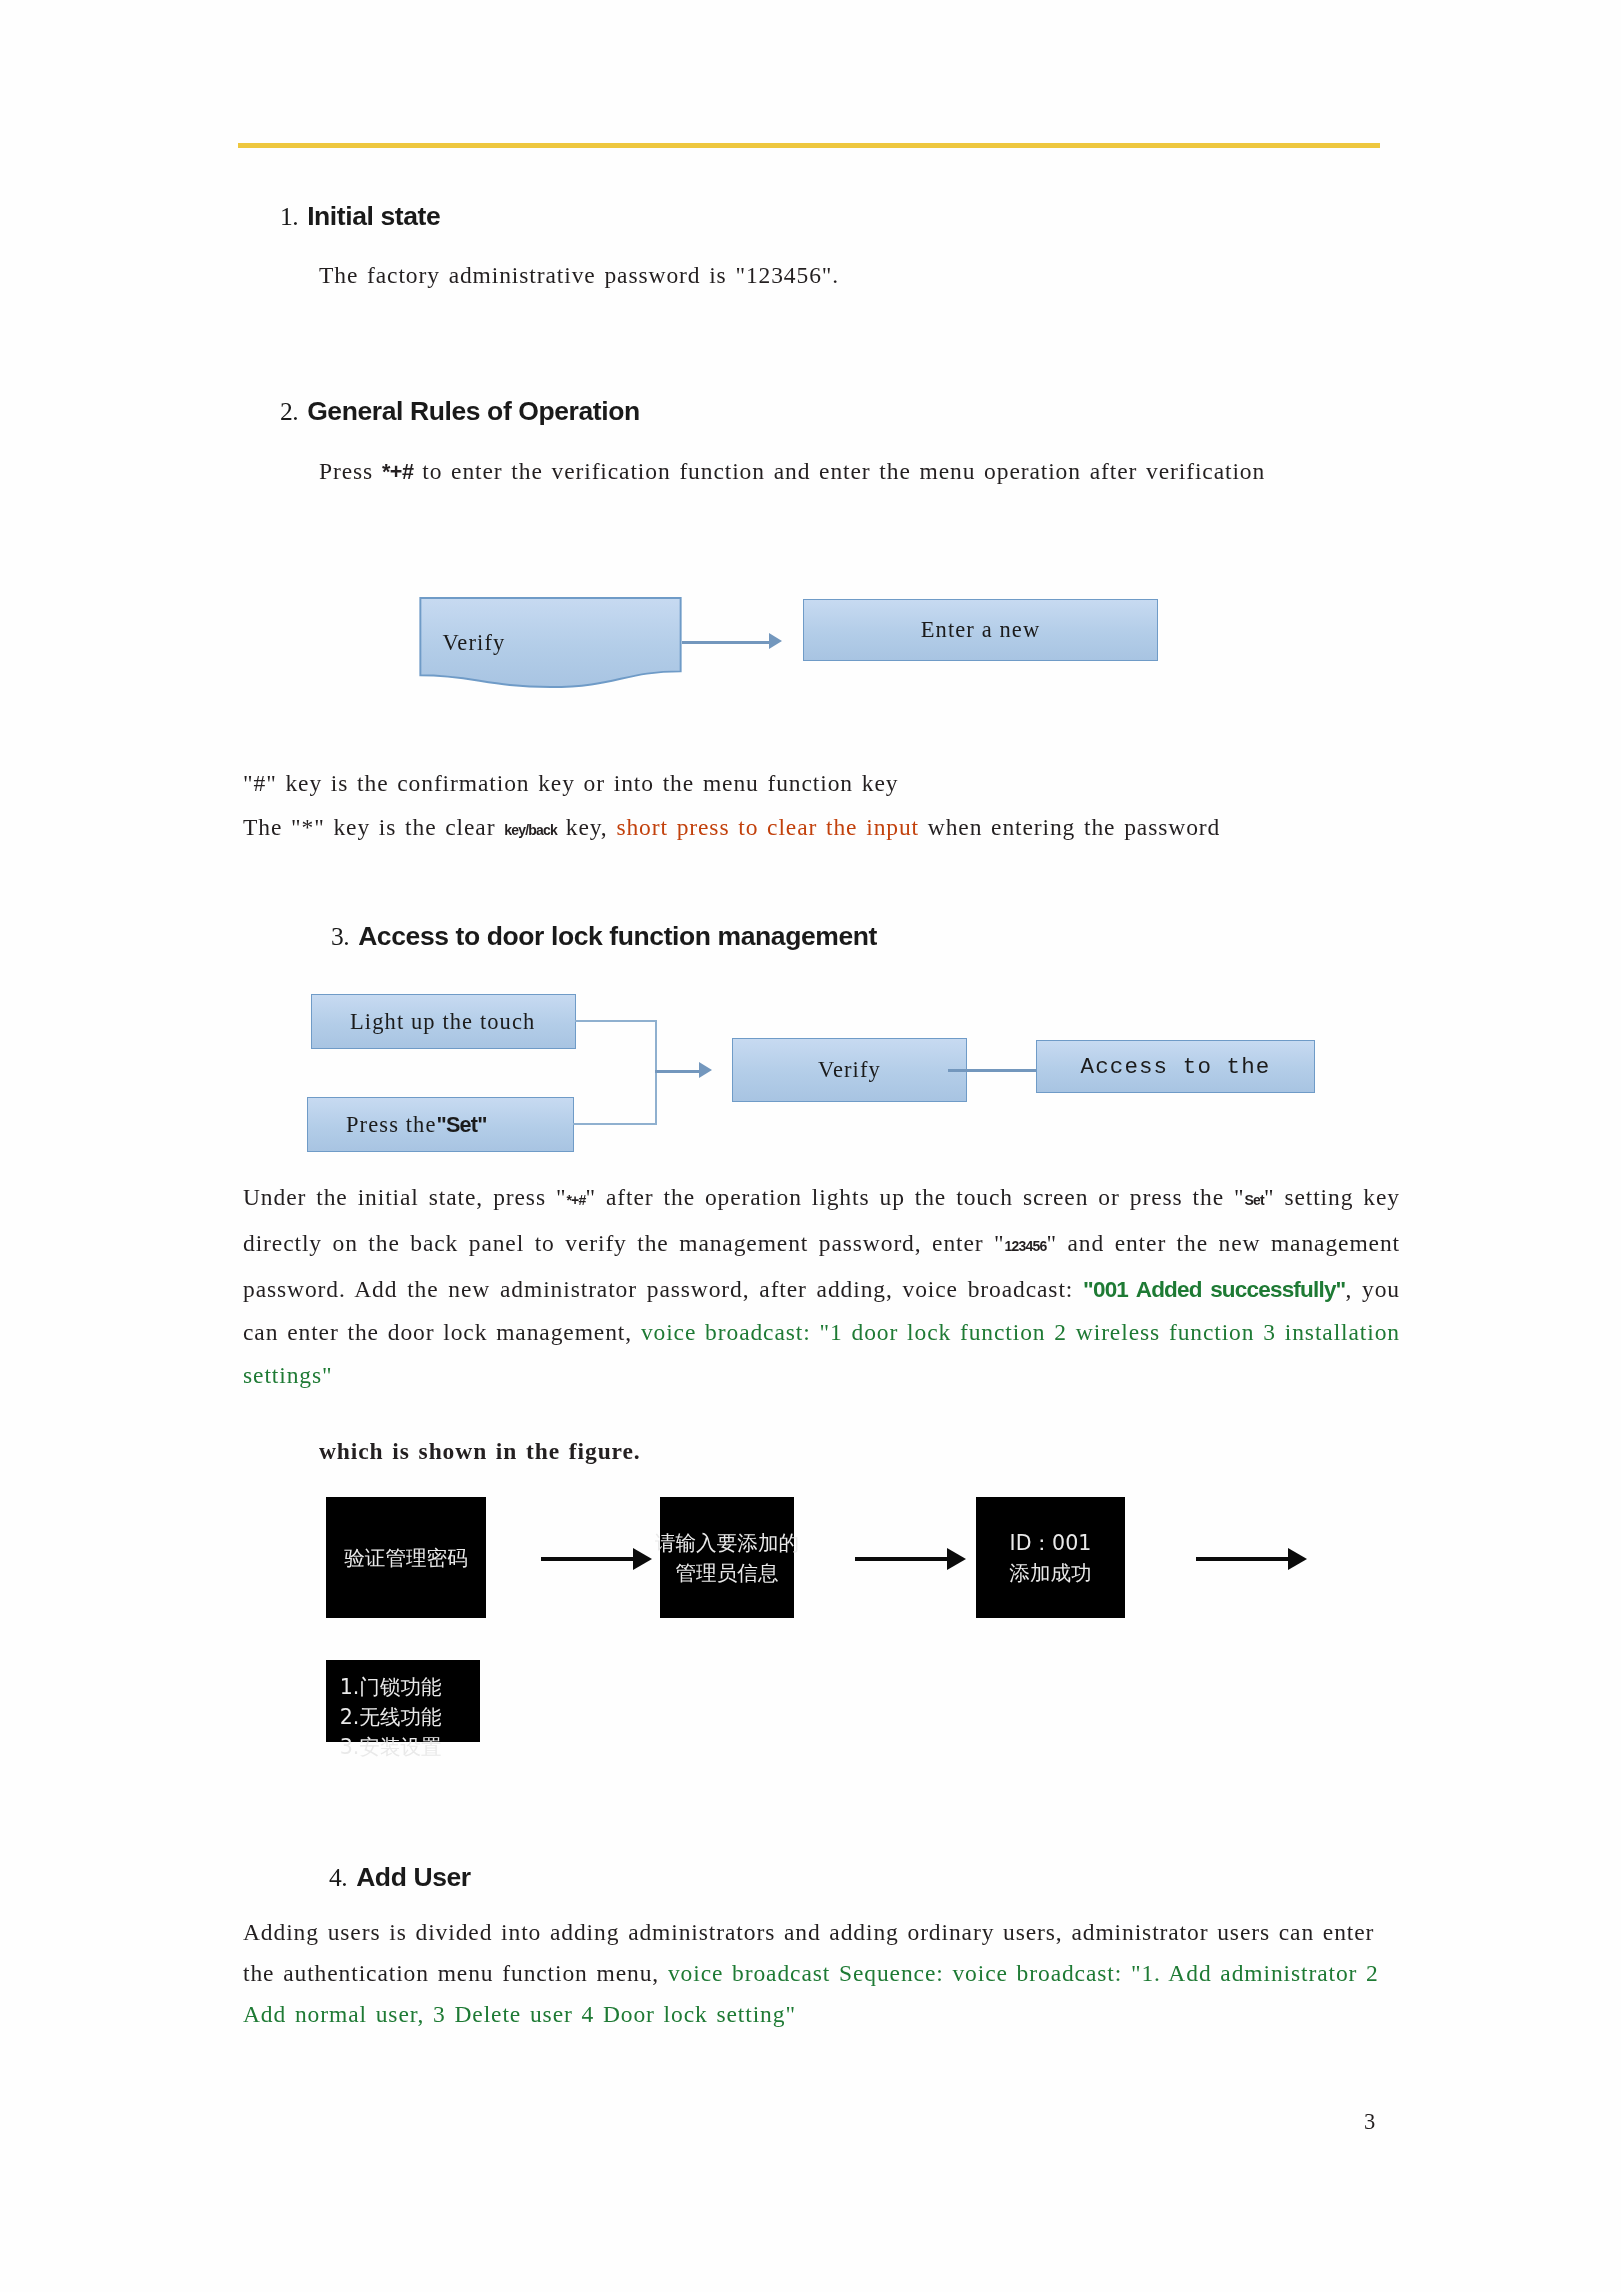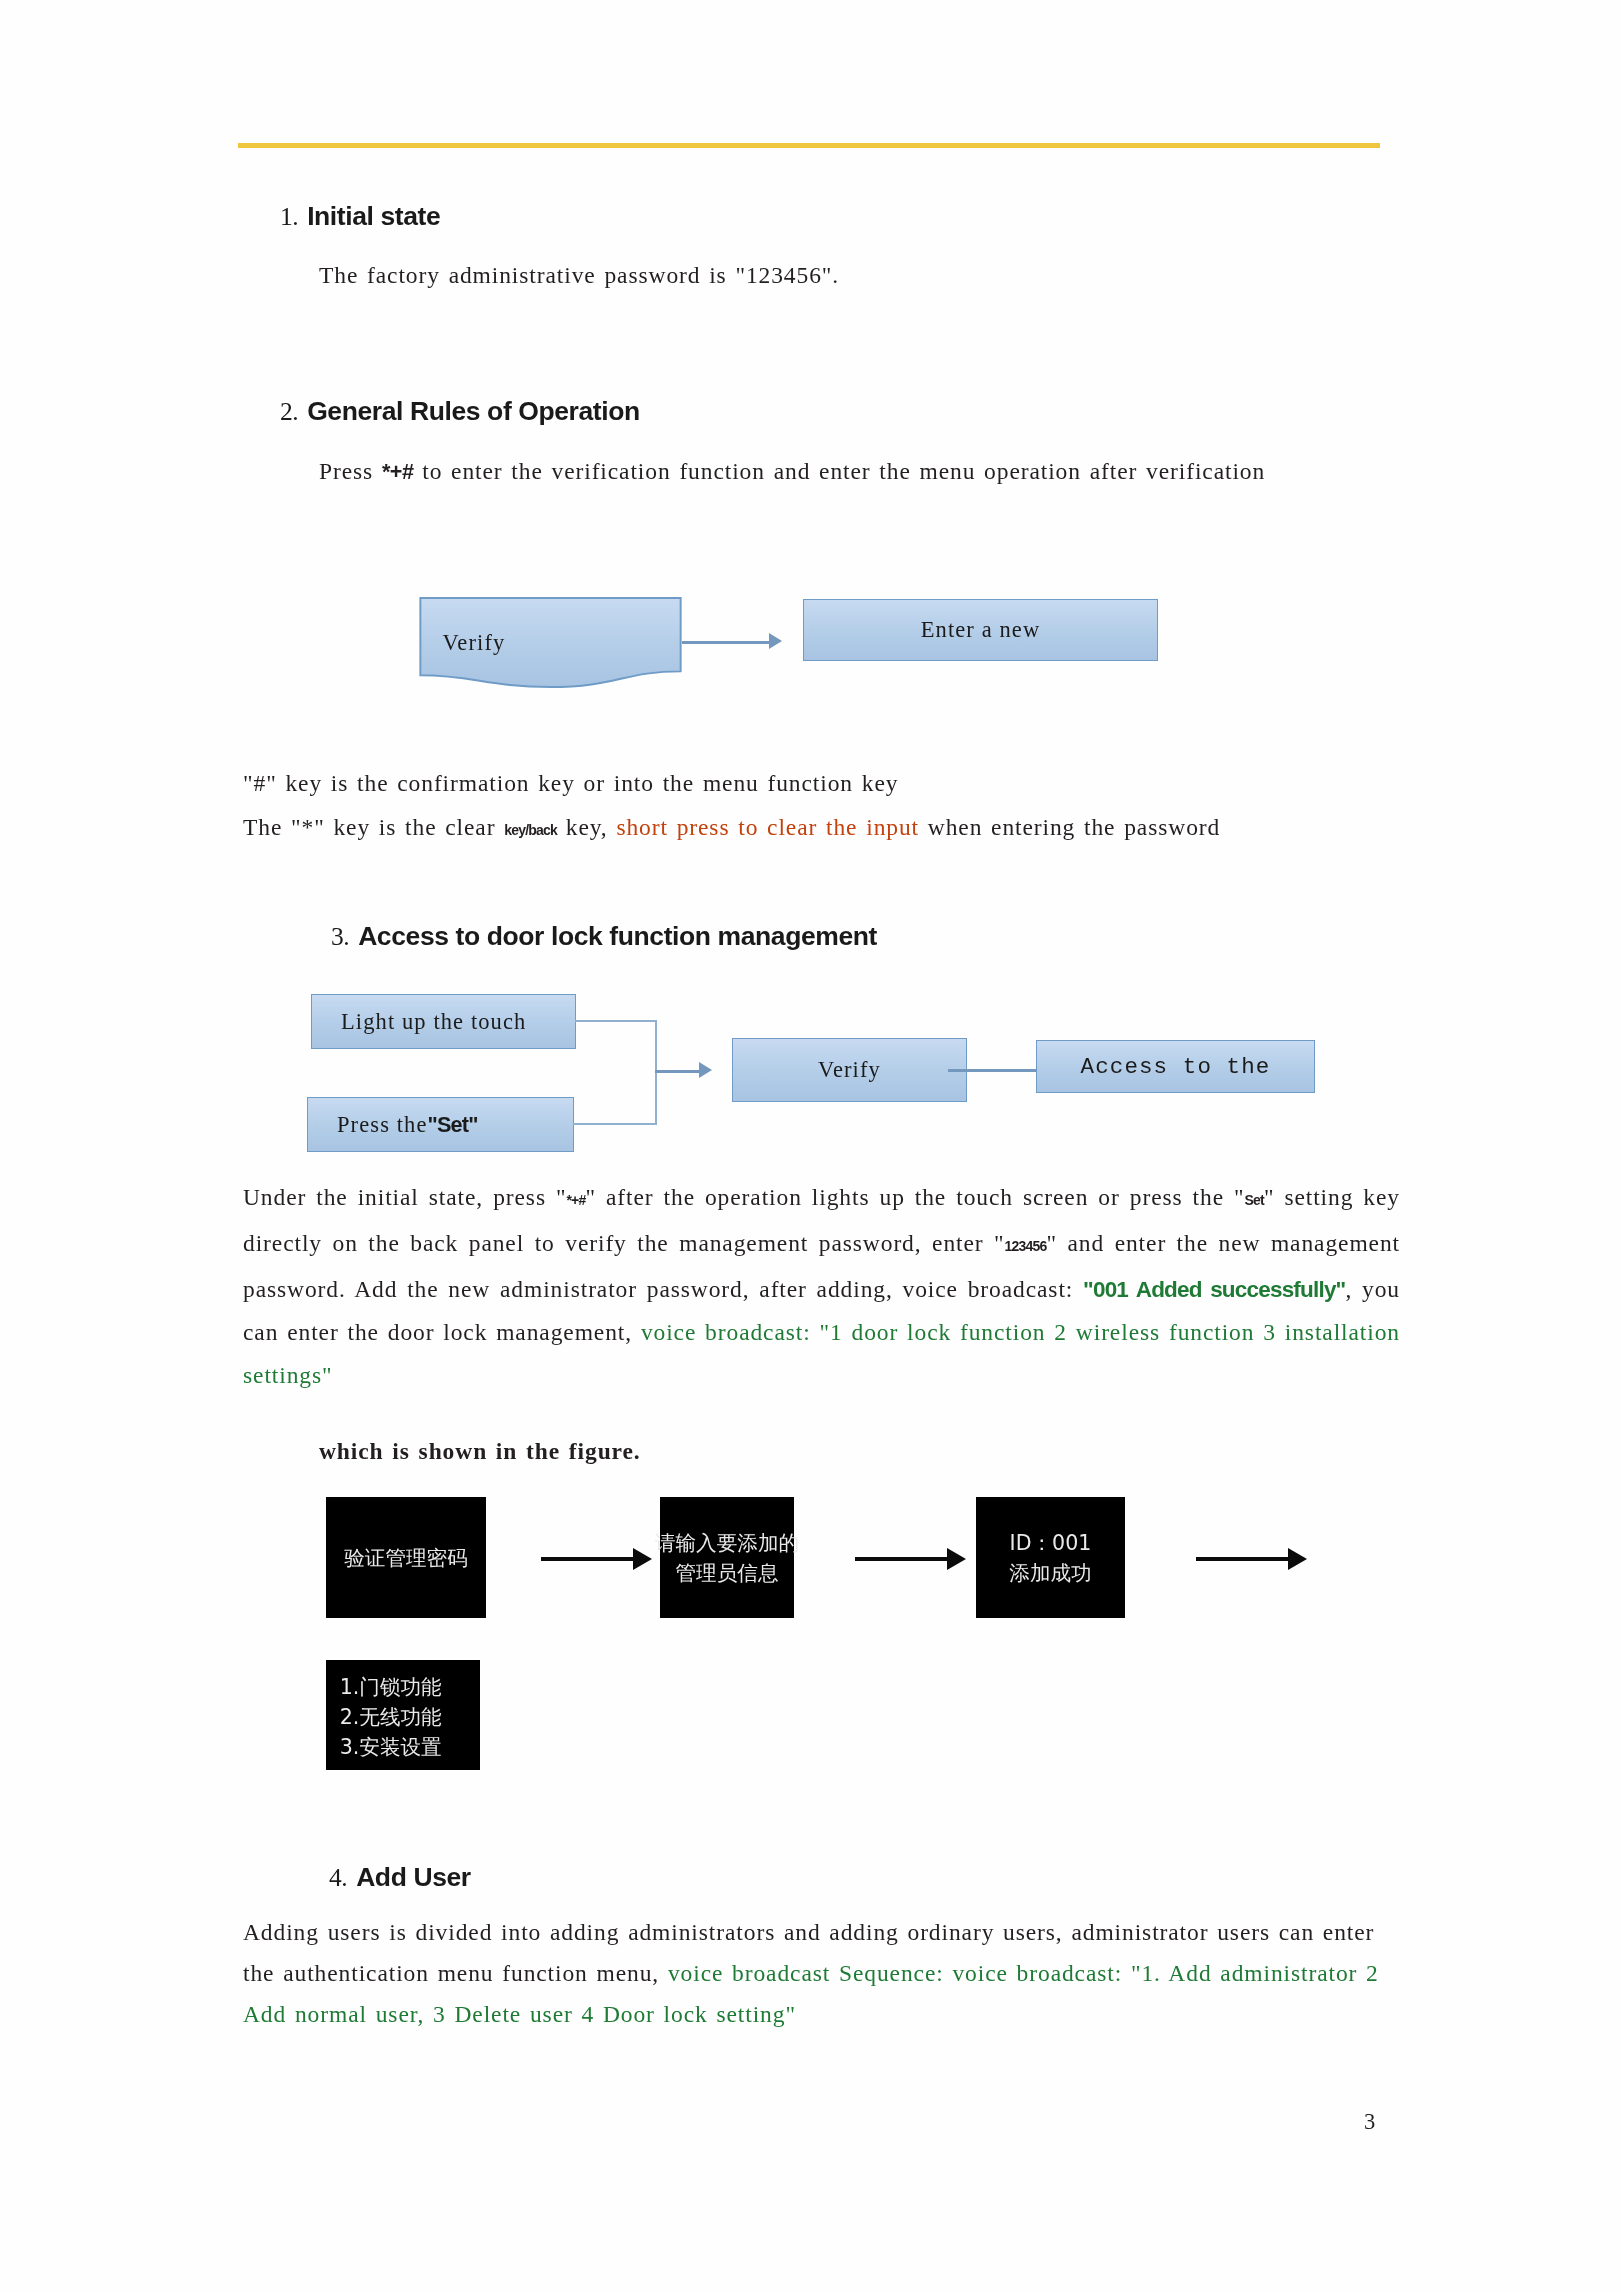--- a/index.html
+++ b/index.html
@@ -74,21 +74,21 @@
     border: 1px solid #6f9bc7;
     box-sizing: border-box;
     display: flex;
     align-items: center;
     font-family: "Liberation Serif", "DejaVu Serif", serif;
     font-size: 22.5px;
     color: #1b1b1b;
     letter-spacing: 1.1px;
   }
   .blue-box.center { justify-content: center; margin-left: 19px; }
-  .blue-box.padl   { padding-left: 29px; }
+  .blue-box.padl   { padding-left: 38px; }
 
   
   .doc-shape {
     position: absolute;
     display: flex;
     align-items: center;
     padding-left: 23.5px;
     box-sizing: border-box;
     font-family: "Liberation Serif", "DejaVu Serif", serif;
     font-size: 22.5px;
@@ -261,21 +261,21 @@
     <div class="blk-arrow" style="left:947px; top:1548px;"></div>
 
     <div class="lcd" style="left:976px; top:1497px; width:149px; height:121px;">
       <div class="row">ID：001</div>
       <div class="row">添加成功</div>
     </div>
 
     <div class="blk-ln" style="left:1196px; top:1557px; width:94px;"></div>
     <div class="blk-arrow" style="left:1288px; top:1548px;"></div>
 
-    <div class="lcd left" style="left:326px; top:1660px; width:154px; height:110px;">
+    <div class="lcd left" style="left:326px; top:1660px; width:154px; height:82px;">
       <div class="row">1.门锁功能</div>
       <div class="row">2.无线功能</div>
       <div class="row">3.安装设置</div>
     </div>
   </div>
 
   <div class="heading" style="left:292px; top:1862px;">
     <span class="num">4.</span><span>Add User</span>
   </div>
 

